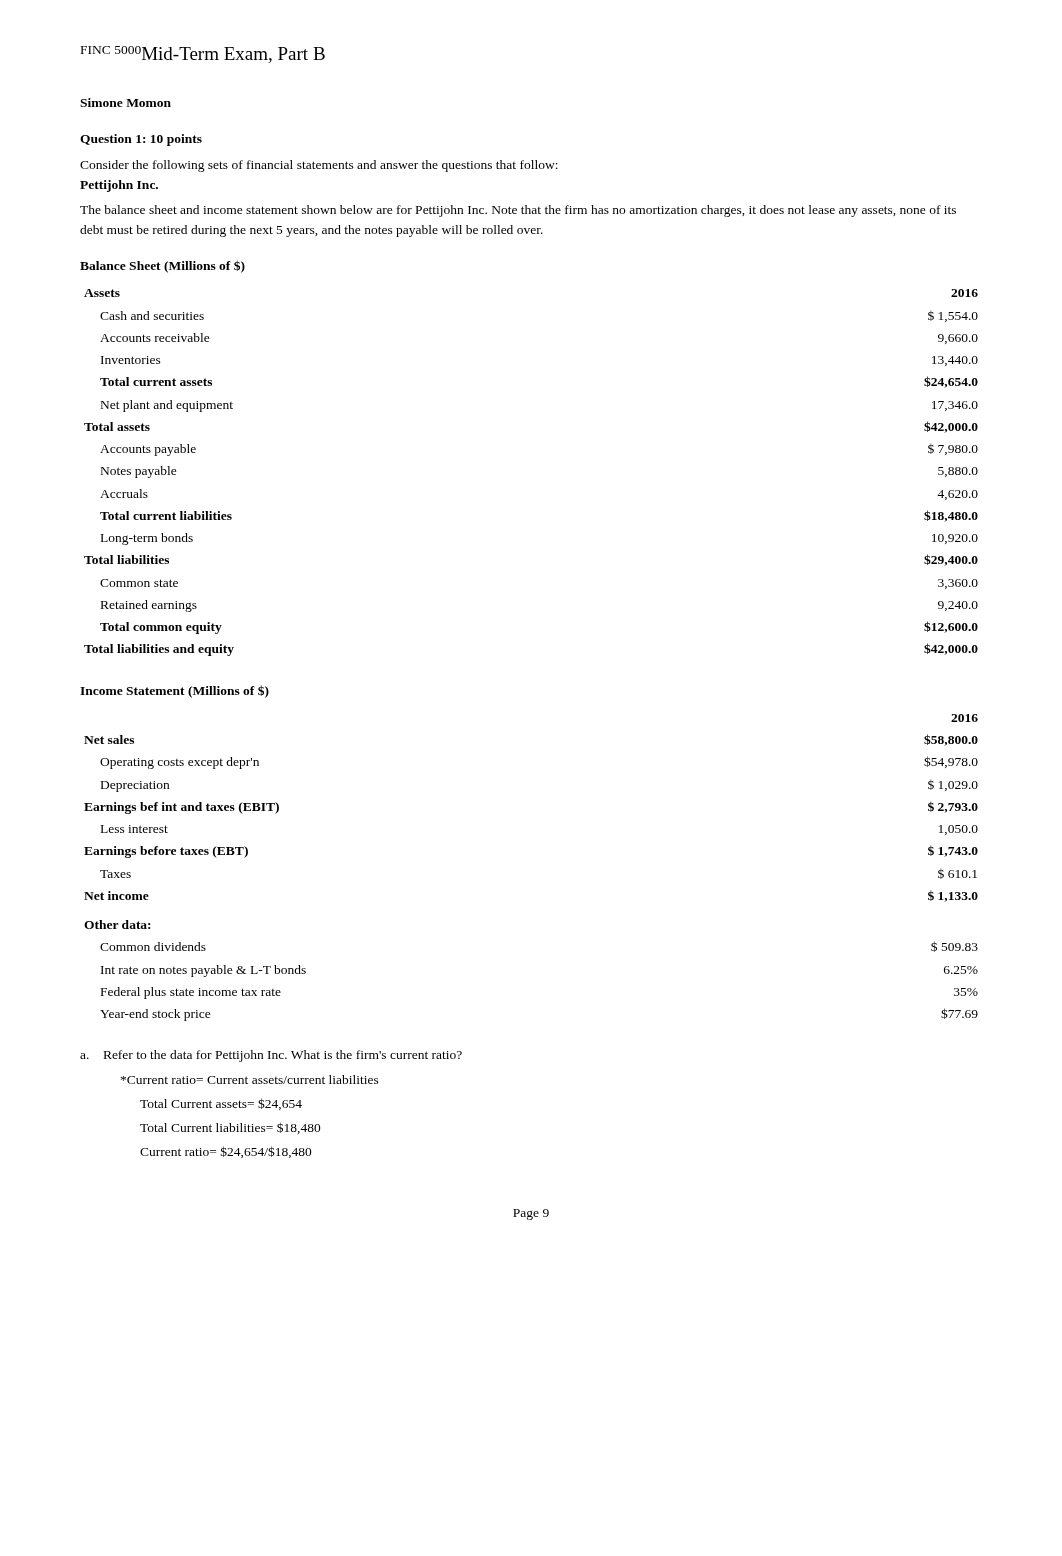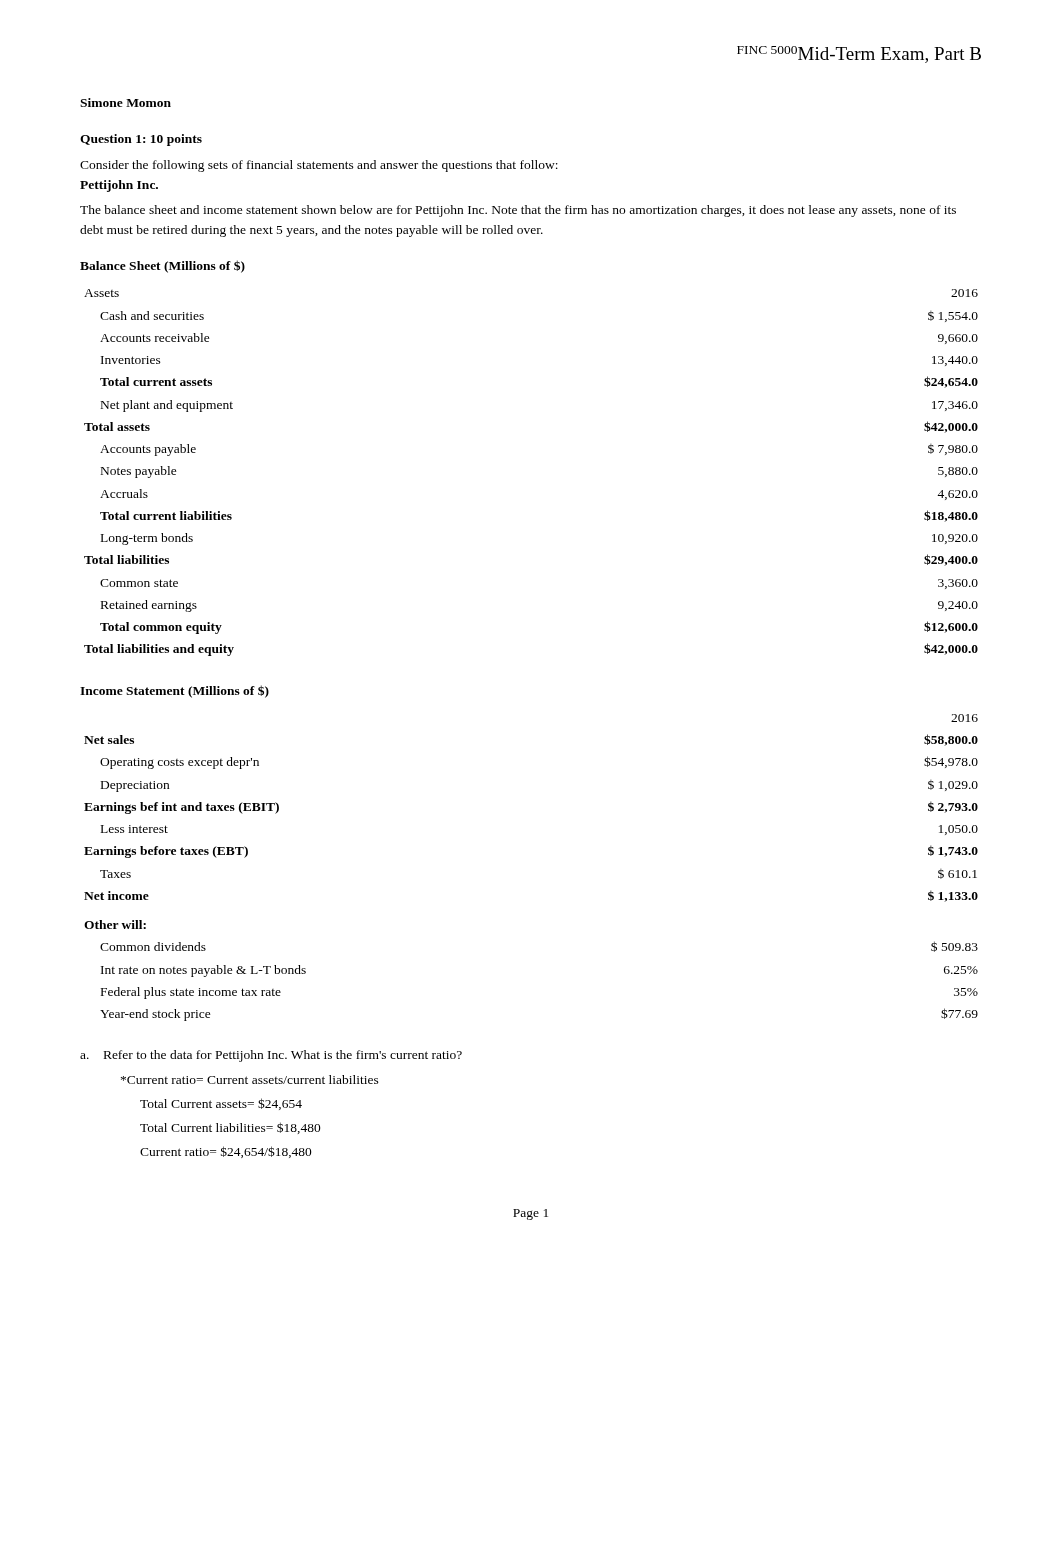--- a/index.html
+++ b/index.html
@@ -7,21 +7,21 @@
       font-family: Times New Roman, serif;
       font-size: 13.5px;
       color: #000;
       background: #fff;
       width: 1062px;
       padding: 40px 80px;
       line-height: 1.5;
     }
     .header-row {
       display: flex;
-      justify-content: flex-end;
+      justify-content: flex-start;
       margin-bottom: 24px;
     }
     .header-left { font-size: 13.5px; }
     .header-right { font-size: 19px; }
     .author-name { font-weight: bold; margin-bottom: 16px; }
     .question-title { font-weight: bold; margin-bottom: 6px; }
     .question-intro { margin-bottom: 4px; }
     .pettijohn-bold { font-weight: bold; display: inline; }
     .description { margin-bottom: 16px; }
     .section-title { font-weight: bold; margin-bottom: 6px; }
@@ -36,21 +36,21 @@
     }
     .financial-table .label-col {
       width: 60%;
     }
     .financial-table .value-col {
       width: 40%;
       text-align: right;
     }
     .bold-row td { font-weight: bold; }
     .indent-1 { padding-left: 20px !important; }
-    .row-year td { font-weight: normal; }
+    .row-year td { font-weight: bold; }
     .answer-section { margin-top: 20px; }
     .answer-item { margin-bottom: 4px; }
     .page-footer {
       text-align: center;
       margin-top: 40px;
       font-size: 13.5px;
     }
   </style>
 </head>
 <body>
@@ -179,21 +179,21 @@
     <td class="label-col indent-1">Taxes</td>
     <td class="value-col">$    610.1</td>
   </tr>
   <tr class="bold-row">
     <td class="label-col">Net income</td>
     <td class="value-col">$ 1,133.0</td>
   </tr>
 
   <tr>
     <td class="label-col" colspan="2" style="padding-top:8px;">
-      <strong>Other will:</strong>
+      <strong>Other data:</strong>
     </td>
   </tr>
   <tr>
     <td class="label-col indent-1">Common dividends</td>
     <td class="value-col">$ 509.83</td>
   </tr>
   <tr>
     <td class="label-col indent-1">Int rate on notes payable &amp; L-T bonds</td>
     <td class="value-col">6.25%</td>
   </tr>
@@ -220,13 +220,13 @@
     <span>Total Current assets= $24,654</span>
   </div>
   <div class="answer-item" style="margin-left: 60px;">
     <span>Total Current liabilities= $18,480</span>
   </div>
   <div class="answer-item" style="margin-left: 60px;">
     <span>Current ratio= $24,654/$18,480</span>
   </div>
 </div>
 
-<div class="page-footer">Page 1</div>
+<div class="page-footer">Page 9</div>
 
 </body></html>

